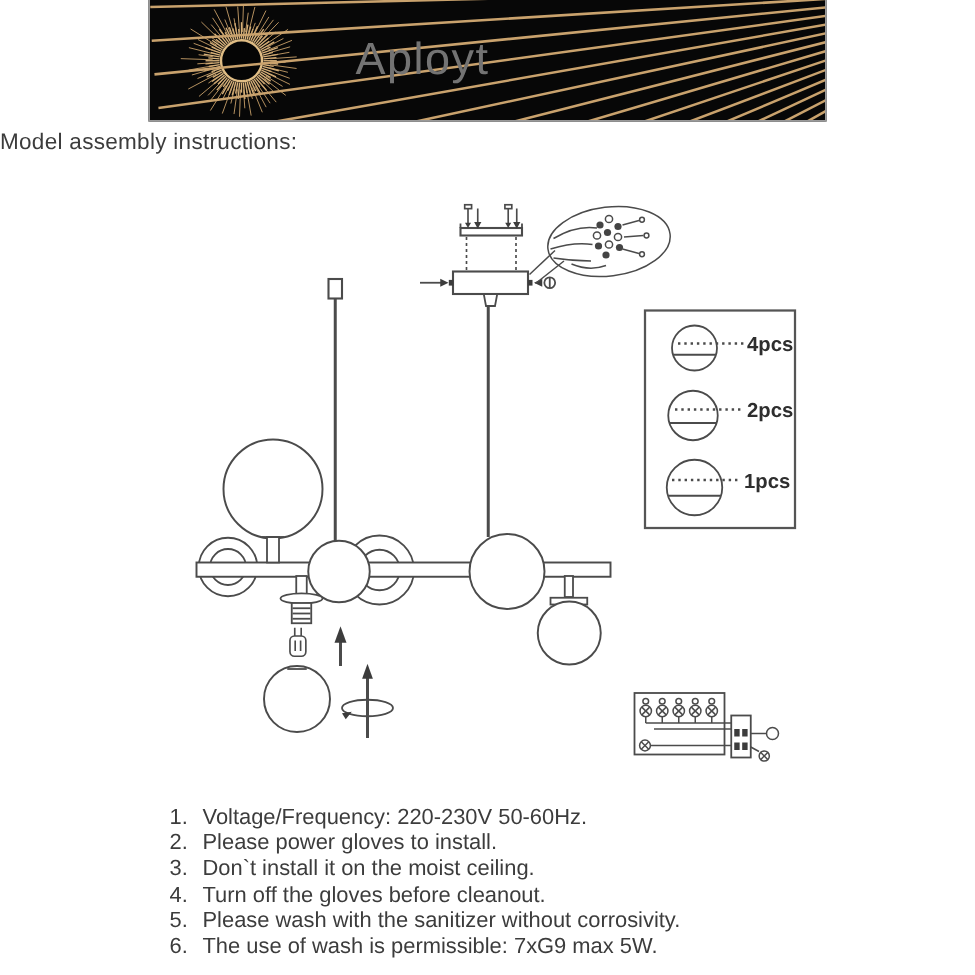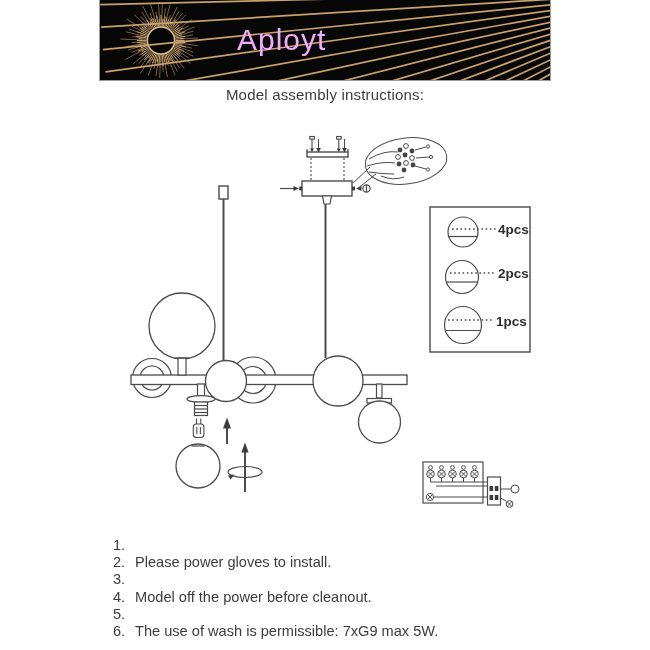--- a/index.html
+++ b/index.html
@@ -9,25 +9,25 @@
   }
   
   .banner{
     position:absolute;left:99px;top:0;width:452px;height:81px;
     background:#070707;border:1px solid #9a9a9a;border-top:none;
     box-sizing:border-box;overflow:hidden;
   }
   .banner svg{position:absolute;}
   .brand{
     position:absolute;left:137px;top:23px;
-    font-size:30px;letter-spacing:1px;color:#f0abfc;font-weight:400;
+    font-size:30px;letter-spacing:1px;color:#737373;font-weight:400;
   }
   
   .titleblock{
-    position:absolute;left:0;top:87px;width:650px;text-align:center;
+    position:absolute;left:0;top:87px;width:650px;
     color:#3c3c3c;font-size:15px;line-height:16.5px;font-weight:500;
     letter-spacing:.2px;
   }
   
   .diagram{position:absolute;left:0;top:0;width:650px;height:650px;}
   
   .instructions{
     position:absolute;left:113px;top:537px;width:470px;
     color:#3c3c3c;font-size:14.6px;font-weight:500;
   }
@@ -404,32 +404,35 @@
       <circle cx="509.5" cy="504" r="3.4"></circle>
       <line x1="507.2" y1="501.7" x2="511.8" y2="506.3"></line>
       <line x1="507.2" y1="506.3" x2="511.8" y2="501.7"></line>
     </g>
   </g>
 </svg>
 
 <div class="instructions">
   <div class="instr-row">
     <span class="instr-num">1.</span>
+    <span class="instr-text">Voltage/Frequency: 220-230V 50-60Hz.</span>
   </div>
   <div class="instr-row">
     <span class="instr-num">2.</span>
     <span class="instr-text">Please power gloves to install.</span>
   </div>
   <div class="instr-row">
     <span class="instr-num">3.</span>
+    <span class="instr-text">Don`t install it on the moist ceiling.</span>
   </div>
   <div class="instr-row">
     <span class="instr-num">4.</span>
-    <span class="instr-text">Model off the power before cleanout.</span>
+    <span class="instr-text">Turn off the gloves before cleanout.</span>
   </div>
   <div class="instr-row">
     <span class="instr-num">5.</span>
+    <span class="instr-text">Please wash with the sanitizer without corrosivity.</span>
   </div>
   <div class="instr-row">
     <span class="instr-num">6.</span>
     <span class="instr-text">The use of wash is permissible: 7xG9 max 5W.</span>
   </div>
 </div>
 
 </body></html>

